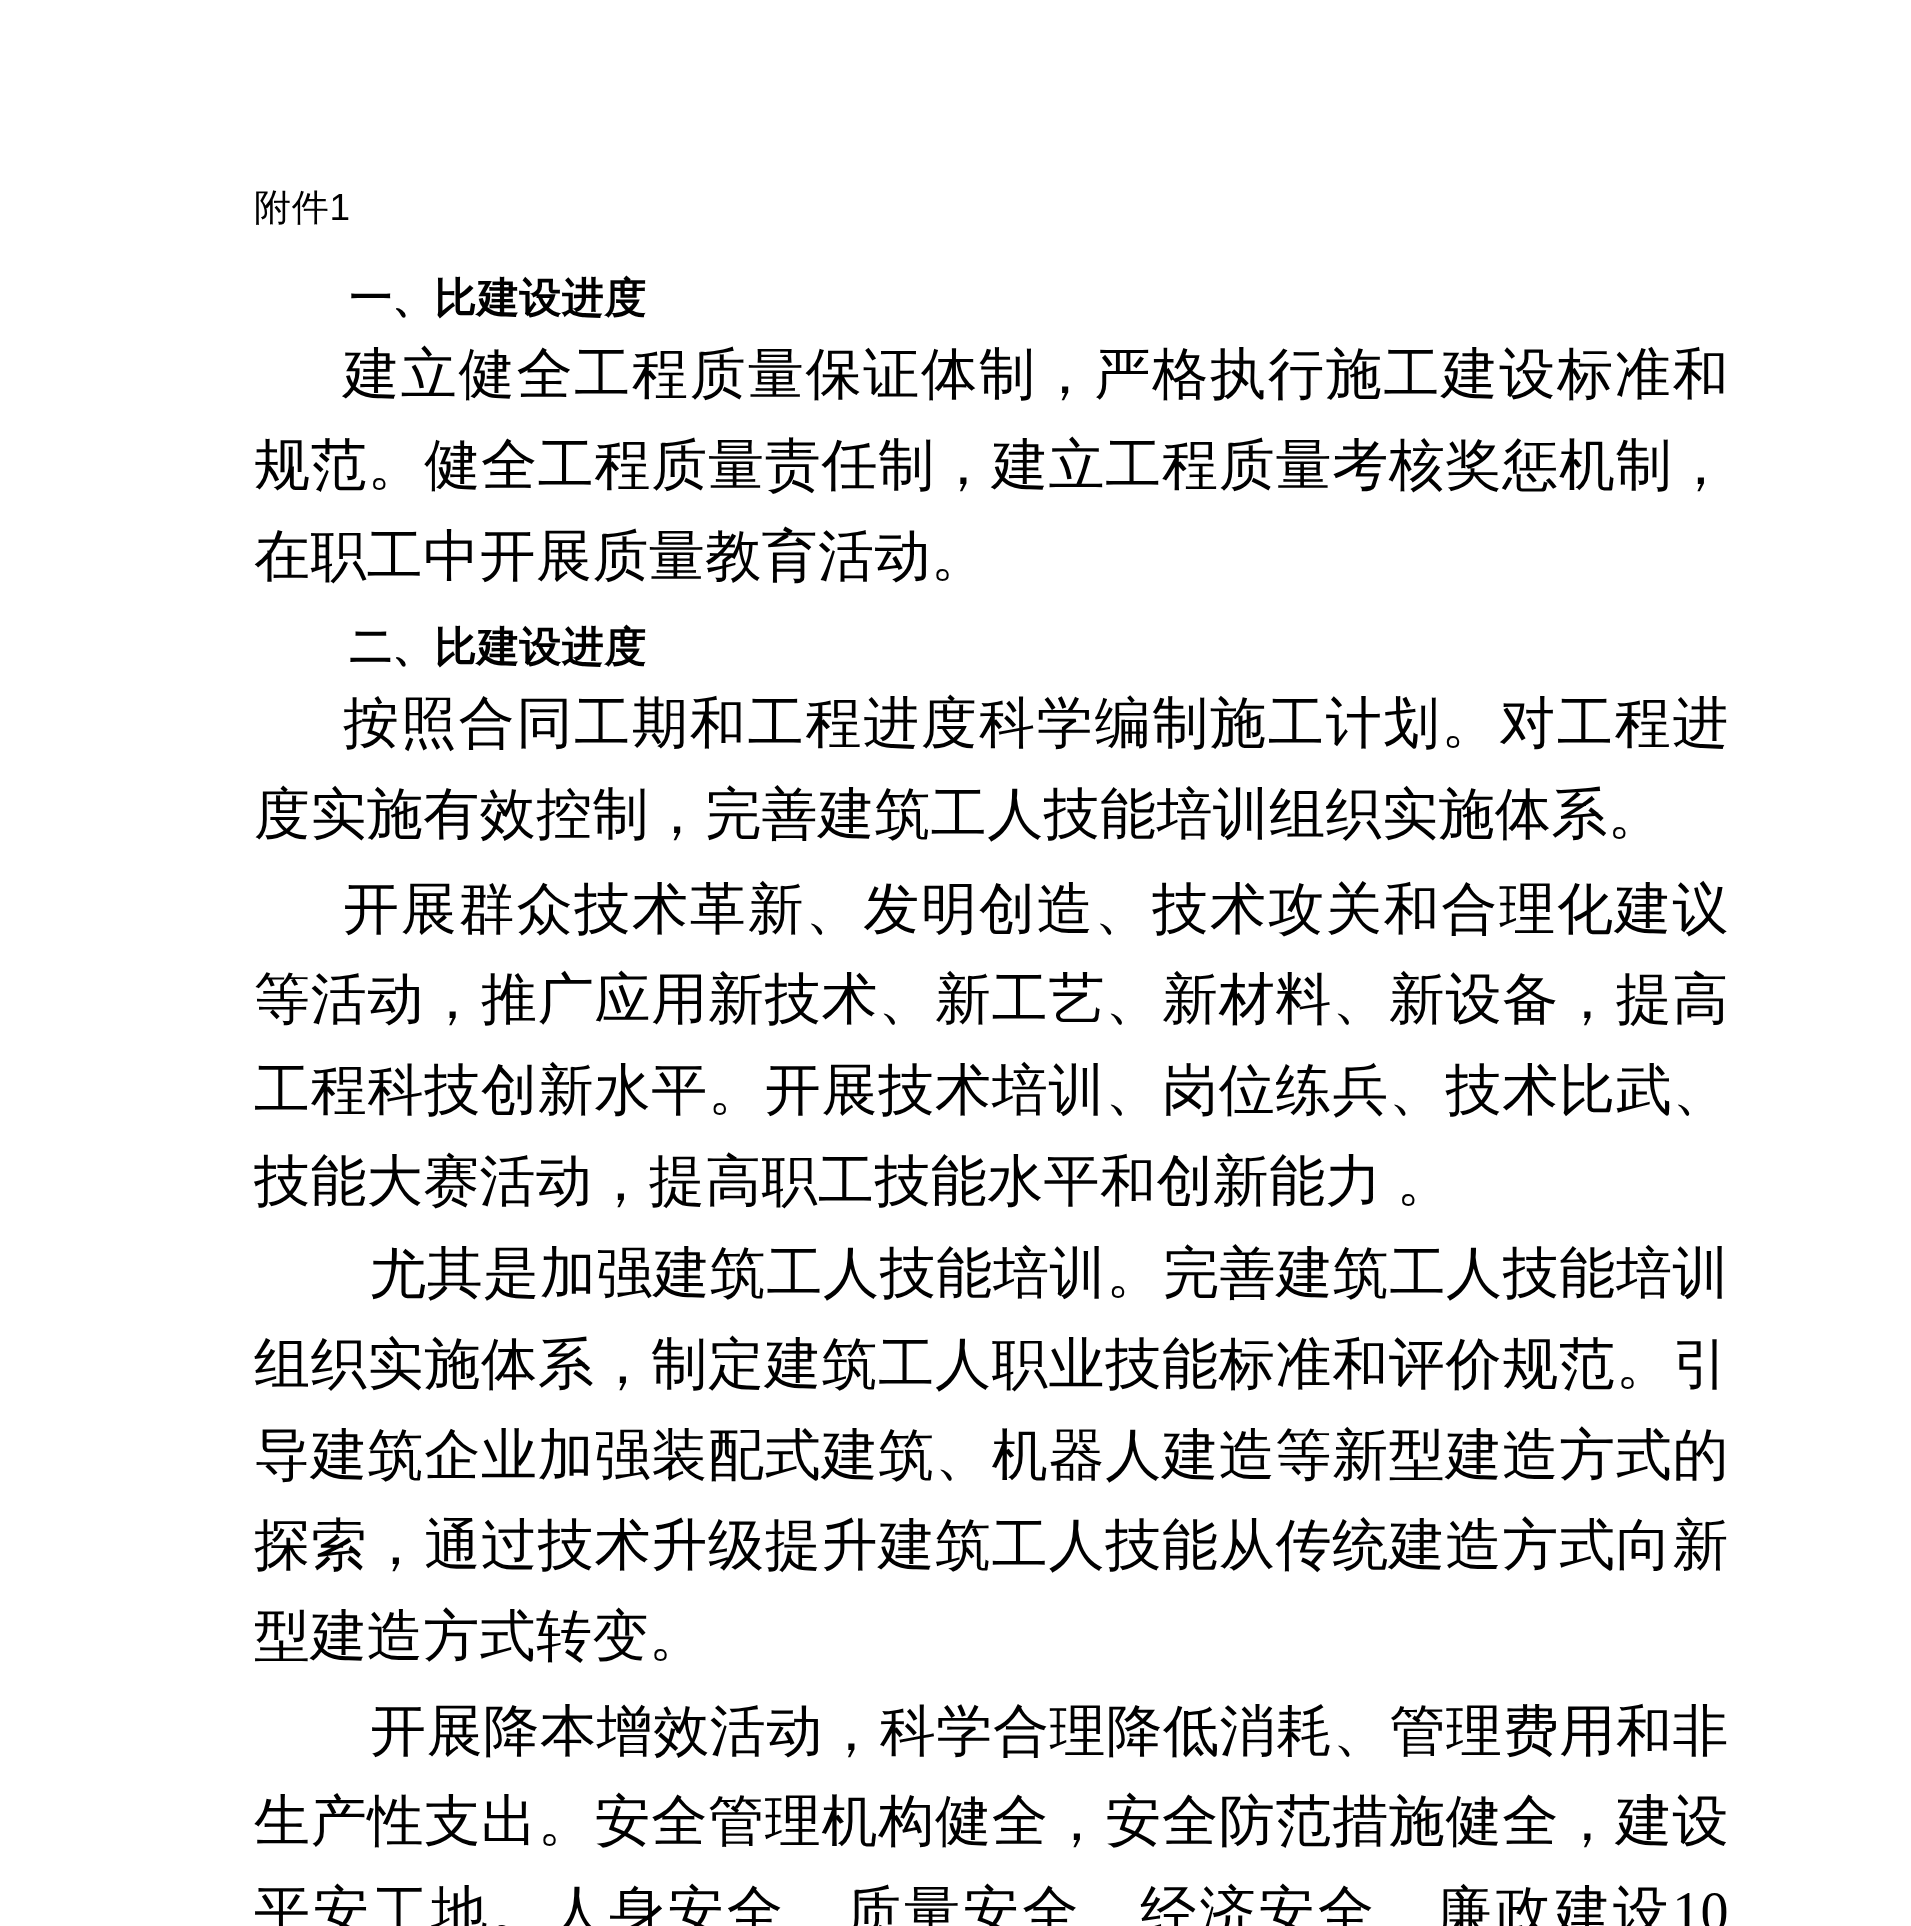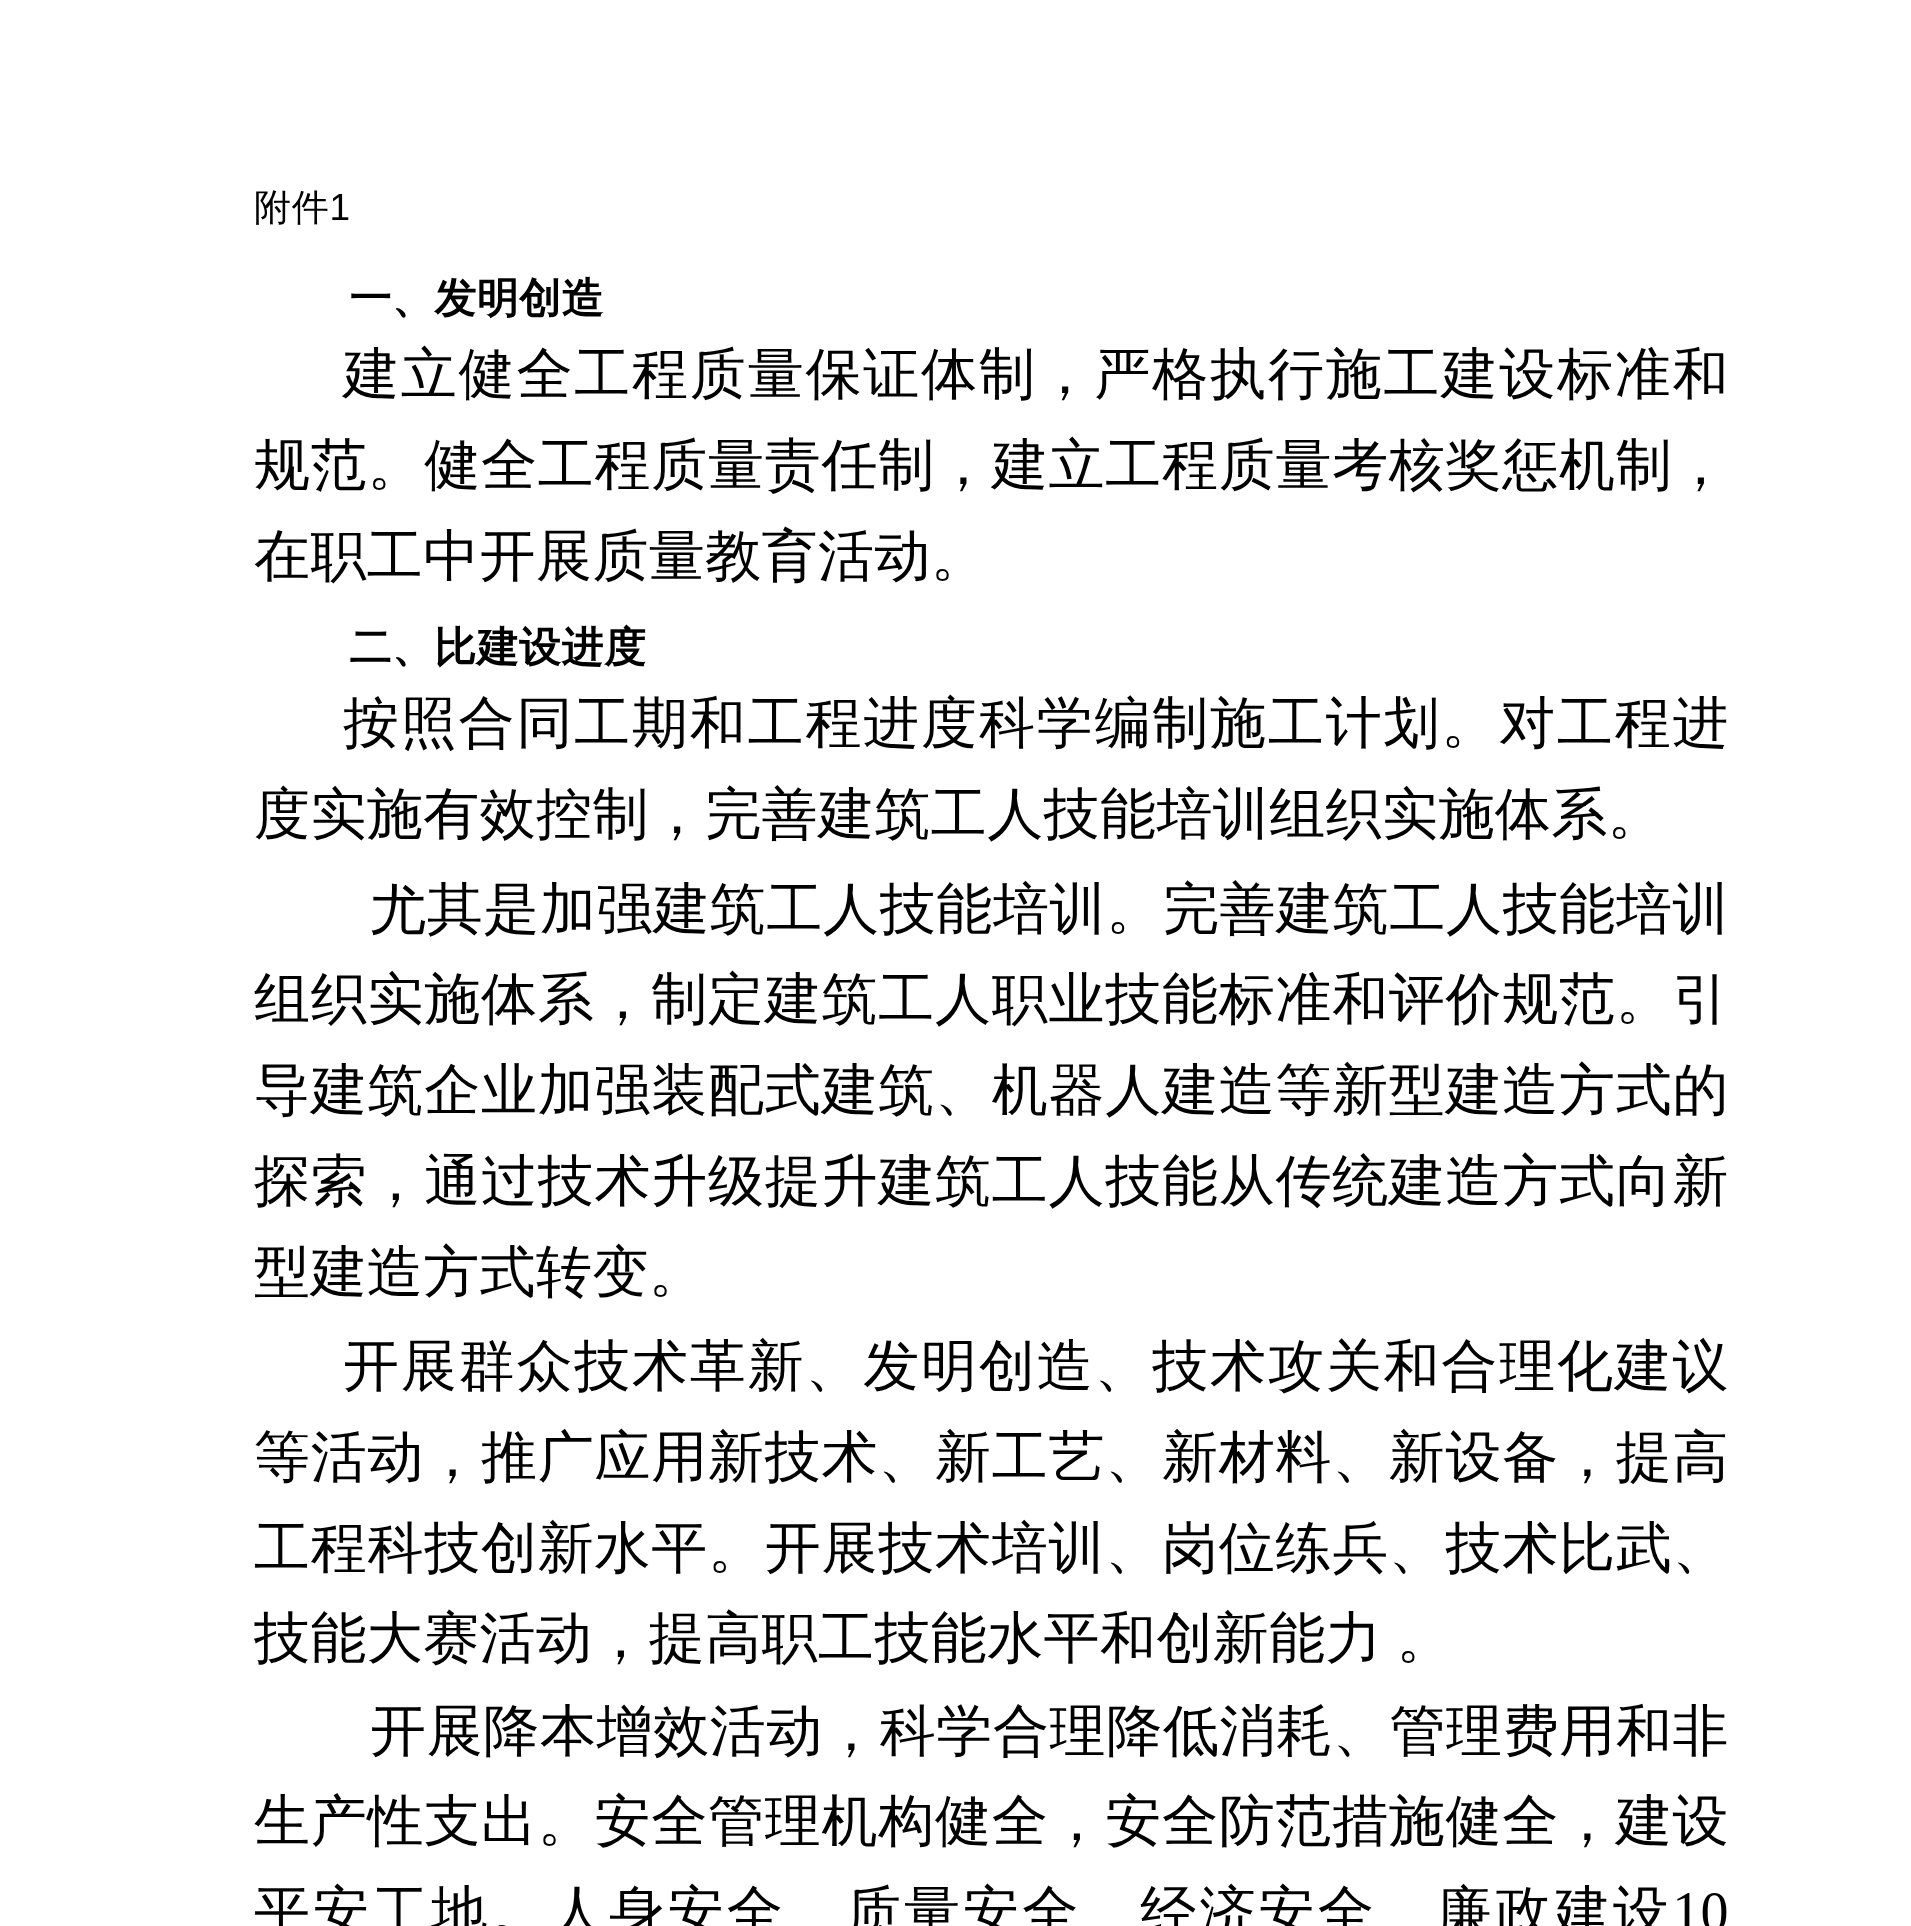--- a/index.html
+++ b/index.html
@@ -97,27 +97,27 @@
 </style>
 </head>
 <body>
 
 <div class="page">
   <div class="content">
 
     <div class="attach-label">附件1</div>
 
 
-    <div class="section-heading first-heading">一、发明创造</div>
+    <div class="section-heading first-heading">一、比建设进度</div>
     <p class="body-para last-of-section">建立健全工程质量保证体制，严格执行施工建设标准和规范。健全工程质量责任制，建立工程质量考核奖惩机制，在职工中开展质量教育活动。</p>
 
     <div class="section-heading">二、比建设进度</div>
     <p class="body-para last-of-section">按照合同工期和工程进度科学编制施工计划。对工程进度实施有效控制，完善建筑工人技能培训组织实施体系。</p>
 
+    <p class="body-para">开展群众技术革新、发明创造、技术攻关和合理化建议等活动，推广应用新技术、新工艺、新材料、新设备，提高工程科技创新水平。开展技术培训、岗位练兵、技术比武、技能大赛活动，提高职工技能水平和创新能力 。</p>
     <p class="body-para indent-wide last-of-section">尤其是加强建筑工人技能培训。完善建筑工人技能培训组织实施体系，制定建筑工人职业技能标准和评价规范。引导建筑企业加强装配式建筑、机器人建造等新型建造方式的探索，通过技术升级提升建筑工人技能从传统建造方式向新型建造方式转变。</p>
-    <p class="body-para">开展群众技术革新、发明创造、技术攻关和合理化建议等活动，推广应用新技术、新工艺、新材料、新设备，提高工程科技创新水平。开展技术培训、岗位练兵、技术比武、技能大赛活动，提高职工技能水平和创新能力 。</p>
 
     <p class="body-para indent-wide last-of-section">开展降本增效活动，科学合理降低消耗、管理费用和非生产性支出。安全管理机构健全，安全防范措施健全，建设平安工地。人身安全、质量安全、经济安全、廉政建设100%。</p>
 
   </div>
 
 </div>
 
 
 </body></html>

